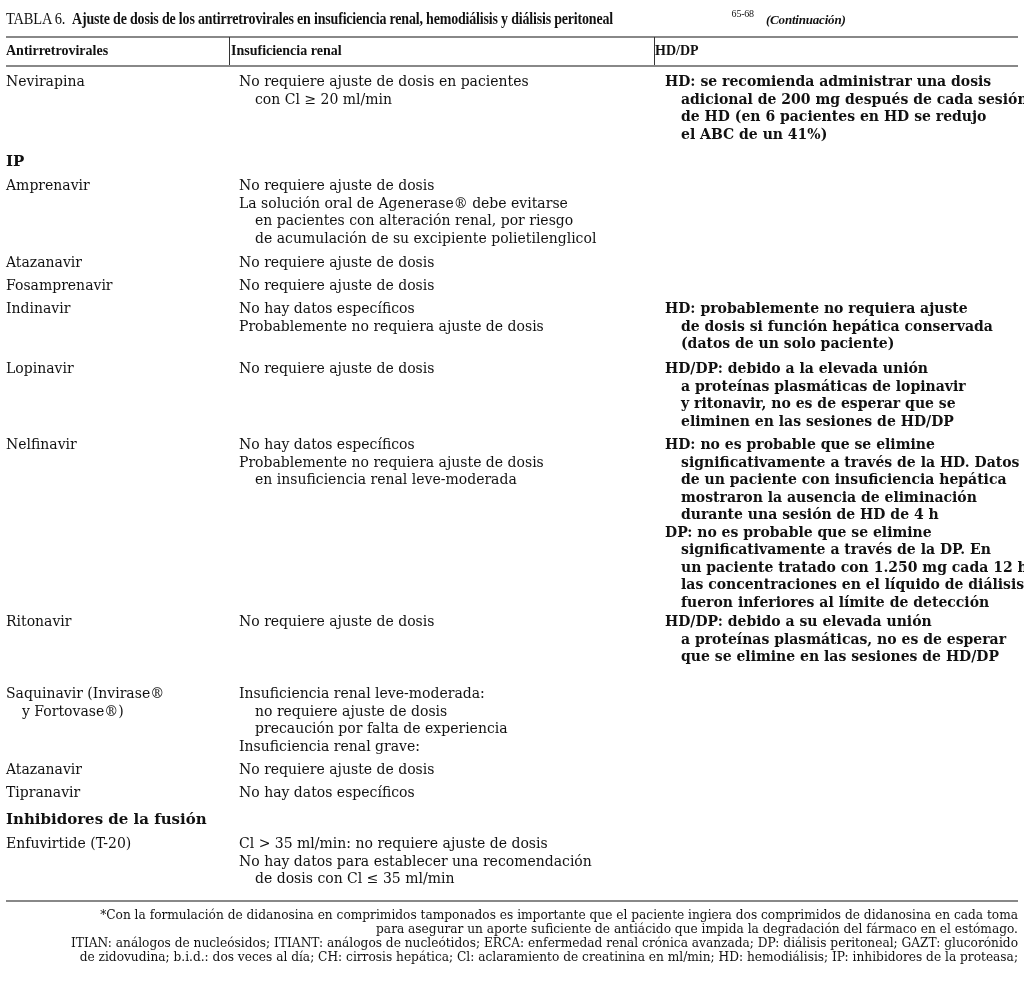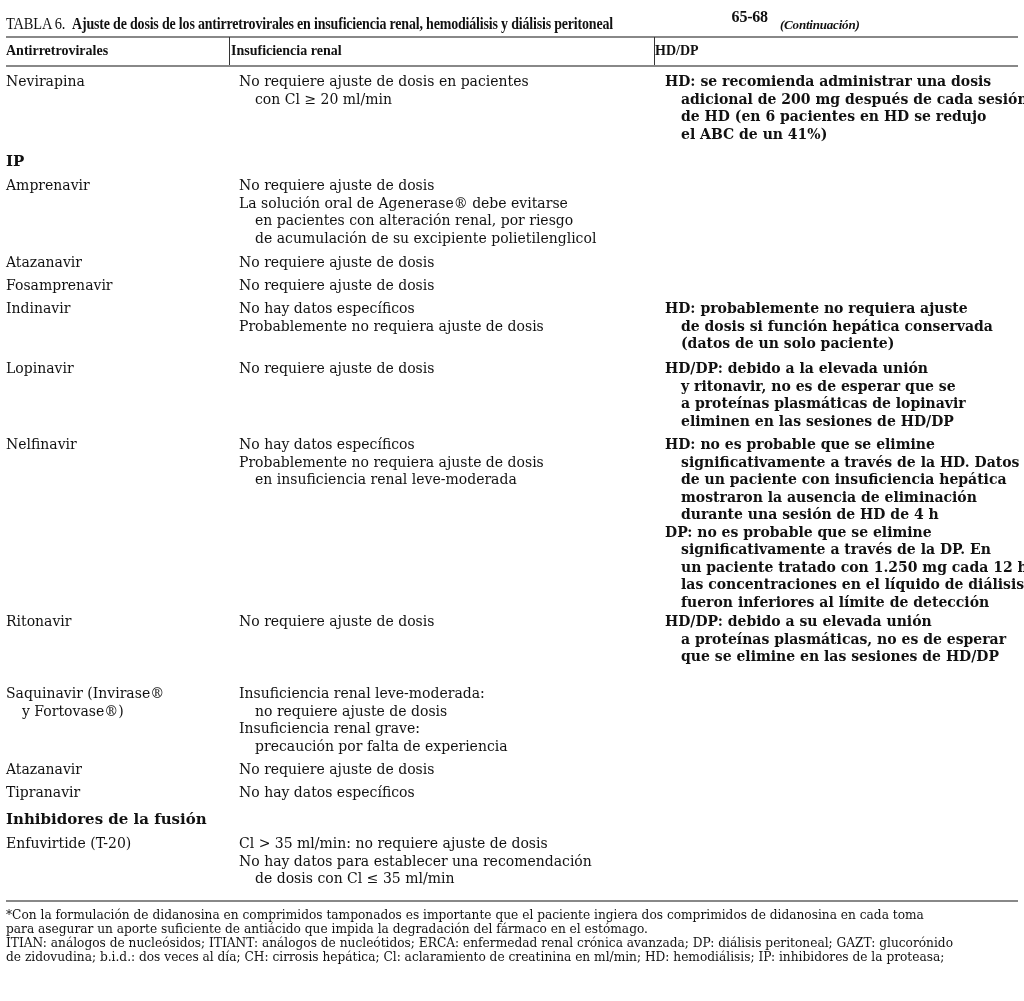--- a/index.html
+++ b/index.html
@@ -8,35 +8,35 @@
     font-family: "DejaVu Serif", "Liberation Serif", serif;
     color: #111;
   }
   .title {
     position: absolute; left: 6px; top: 8px; white-space: nowrap;
     font-family: "Liberation Serif", serif;
     font-size: 17px; letter-spacing: -0.2px;
   }
   .title .label { font-weight: normal; transform: scaleX(0.85); display: inline-block; transform-origin: left; margin-right: -8px; }
   .title .main { font-weight: bold; display: inline-block; transform: scaleX(0.82); transform-origin: left; }
-  .title sup { font-size: 16px; font-weight: bold; }
+  .title sup { font-size: 10px; font-weight: normal; }
   .title .cont { font-style: italic; font-size: 13px; font-weight: bold; margin-left: 8px; }
   .rule { position: absolute; left: 6px; width: 1012px; background: #888; }
   .header-row { position: absolute; top: 37px; left: 6px; width: 1012px; height: 28px;
     font-family: "Liberation Serif", serif; font-weight: bold; font-size: 14px; }
   .header-row .hcell { position: absolute; top: 6px; }
   .vline { position: absolute; top: 37px; height: 28px; width: 1px; background: #333; }
   .row { position: absolute; left: 6px; width: 1012px; font-size: 14px; line-height: 17.5px; }
   .c1 { position: absolute; left: 0; width: 225px; }
   .c2 { position: absolute; left: 233px; width: 420px; }
   .c3 { position: absolute; left: 659px; width: 355px; font-weight: bold; }
   .line { white-space: nowrap; }
   .indent { padding-left: 16px; }
   .section { position: absolute; left: 6px; font-weight: bold; font-size: 15px; }
-  .footnotes { position: absolute; left: 6px; top: 908px; width: 1012px; font-size: 12.2px; line-height: 14px; }
+  .footnotes { position: absolute; left: 6px; top: 908px; width: 1012px; font-size: 12.2px; line-height: 14px; text-align: right; }
   .footnotes .line { white-space: nowrap; }
 </style>
 </head>
 <body>
 
 <div class="title">
   <span class="label">TABLA 6.</span>
   <span class="main">Ajuste de dosis de los antirretrovirales en insuficiencia renal, hemodiálisis y diálisis peritoneal</span><sup>65-68</sup>
   <span class="cont">(Continuación)</span>
 </div>
@@ -114,22 +114,22 @@
     </div>
     <div class="row" style="top: 360px;">
       <div class="c1">
         <div class="line">Lopinavir</div>
       </div>
       <div class="c2">
         <div class="line">No requiere ajuste de dosis</div>
       </div>
       <div class="c3">
         <div class="line">HD/DP: debido a la elevada unión</div>
+        <div class="line indent">a proteínas plasmáticas de lopinavir</div>
         <div class="line indent">y ritonavir, no es de esperar que se</div>
-        <div class="line indent">a proteínas plasmáticas de lopinavir</div>
         <div class="line indent">eliminen en las sesiones de HD/DP</div>
       </div>
     </div>
     <div class="row" style="top: 436px;">
       <div class="c1">
         <div class="line">Nelfinavir</div>
       </div>
       <div class="c2">
         <div class="line">No hay datos específicos</div>
         <div class="line">Probablemente no requiera ajuste de dosis</div>
@@ -162,22 +162,22 @@
       </div>
     </div>
     <div class="row" style="top: 685px;">
       <div class="c1">
         <div class="line">Saquinavir (Invirase®</div>
         <div class="line indent">y Fortovase®)</div>
       </div>
       <div class="c2">
         <div class="line">Insuficiencia renal leve-moderada:</div>
         <div class="line indent">no requiere ajuste de dosis</div>
+        <div class="line indent">precaución por falta de experiencia</div>
         <div class="line">Insuficiencia renal grave:</div>
-        <div class="line indent">precaución por falta de experiencia</div>
       </div>
       <div class="c3"></div>
     </div>
     <div class="row" style="top: 761px;">
       <div class="c1">
         <div class="line">Atazanavir</div>
       </div>
       <div class="c2">
         <div class="line">No requiere ajuste de dosis</div>
       </div>

